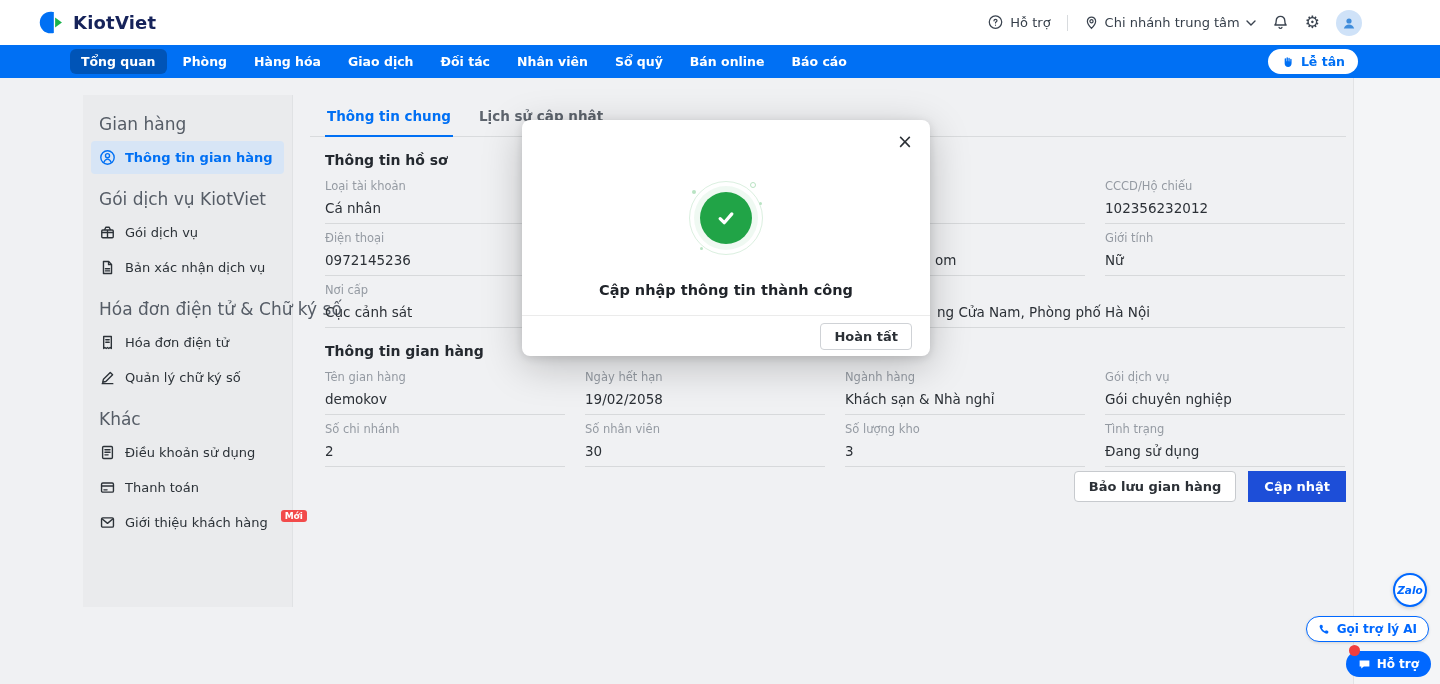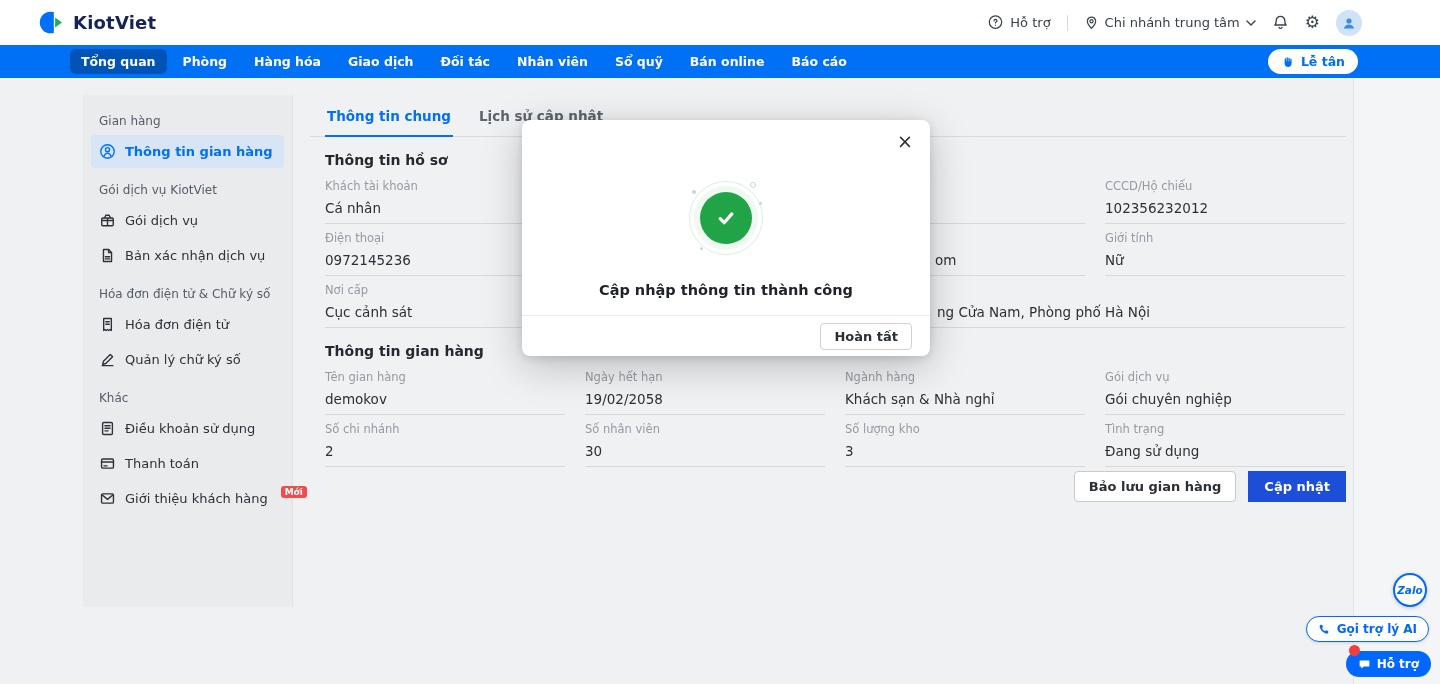--- a/index.html
+++ b/index.html
@@ -22,21 +22,21 @@
   .nav-tabs { display:flex; align-items:center; gap:5px; }
   .nav-tab { color:#fff; font-size:12.5px; font-weight:700; padding:5px 11px; border-radius:6px; cursor:pointer; white-space:nowrap; }
   .nav-tab.active { background:rgba(0,0,0,.25); }
   .role-btn { margin-left:auto; background:#fff; color:#0070f4; font-weight:700; font-size:12.5px; border:none; border-radius:14px; height:25px; padding:0 13px; display:flex; align-items:center; gap:6px; cursor:pointer; font-family:inherit; }
 
   
   .right-gutter { position:absolute; left:1353px; top:77px; right:0; bottom:0; background:#f4f5f7; border-left:1px solid #e2e3e5; z-index:1; }
 
   
   .sidebar { position:absolute; left:83px; top:95px; width:210px; height:512px; background:#eaebed; border-right:1px solid #e0e2e4; padding-top:4px; z-index:2; }
-  .sb-title { font-size:12px; color:#555c66; margin:15px 14px 7px 16px; white-space:nowrap; }
+  .sb-title { font-size:17px; color:#555c66; margin:15px 14px 7px 16px; white-space:nowrap; }
   .sb-item { display:flex; align-items:center; gap:9px; margin:2px 8px; padding:8px 8px; border-radius:4px; font-size:13px; color:#2c3238; cursor:pointer; white-space:nowrap; }
   .sb-item.active { background:#d7e5f6; color:#0070f4; font-weight:700; }
   .sb-icon { width:17px; height:17px; display:flex; flex:none; }
   .badge { background:#f24b4b; color:#fff; font-size:9px; font-weight:700; padding:1px 4px; border-radius:3px; margin-left:4px; position:relative; top:-7px; }
 
   
   .content { position:absolute; left:310px; top:95px; width:1036px; z-index:2; }
   .content-tabs { display:flex; gap:24px; padding-left:15px; border-bottom:1px solid #d9dbdd; }
   .ctab { font-size:13.5px; color:#5d646d; padding:13px 2px 12px; position:relative; cursor:pointer; font-weight:600; white-space:nowrap; }
   .ctab.active { color:#0070f4; font-weight:700; }
@@ -225,21 +225,21 @@
     </aside>
 
   <section class="content">
     <div class="content-tabs" id="content-tabs">
         <div class="ctab active">Thông tin chung</div>
         <div class="ctab">Lịch sử cập nhật</div>
       </div>
     <h3 class="section-title">Thông tin hồ sơ</h3>
     <div class="fields" id="profile-fields">
         <div class="field">
-          <div class="f-label">Khách tài khoản</div>
+          <div class="f-label">Loại tài khoản</div>
           <div class="f-value">Cá nhân</div>
         </div>
         <div class="field">
           <div class="f-label"></div>
           <div class="f-value"></div>
         </div>
         <div class="field">
           <div class="f-label"></div>
           <div class="f-value"></div>
         </div>

